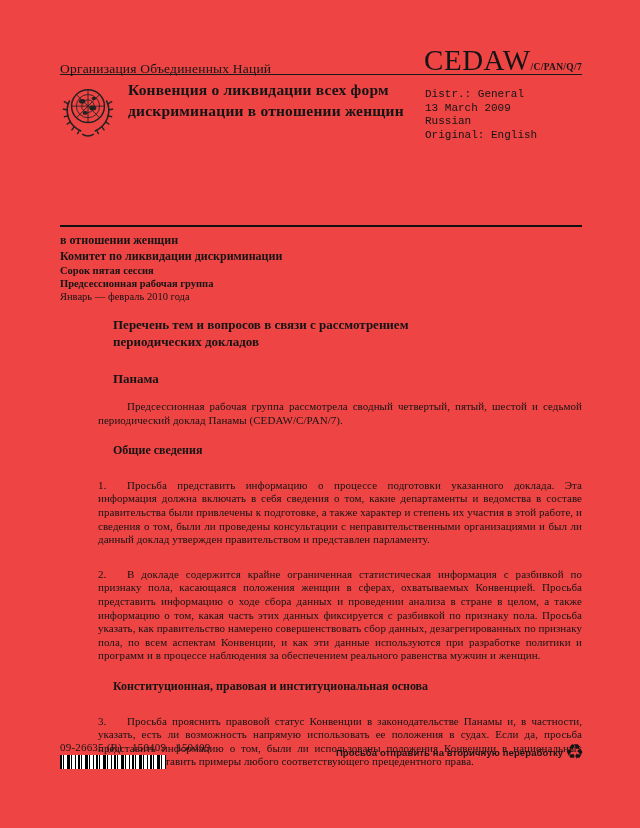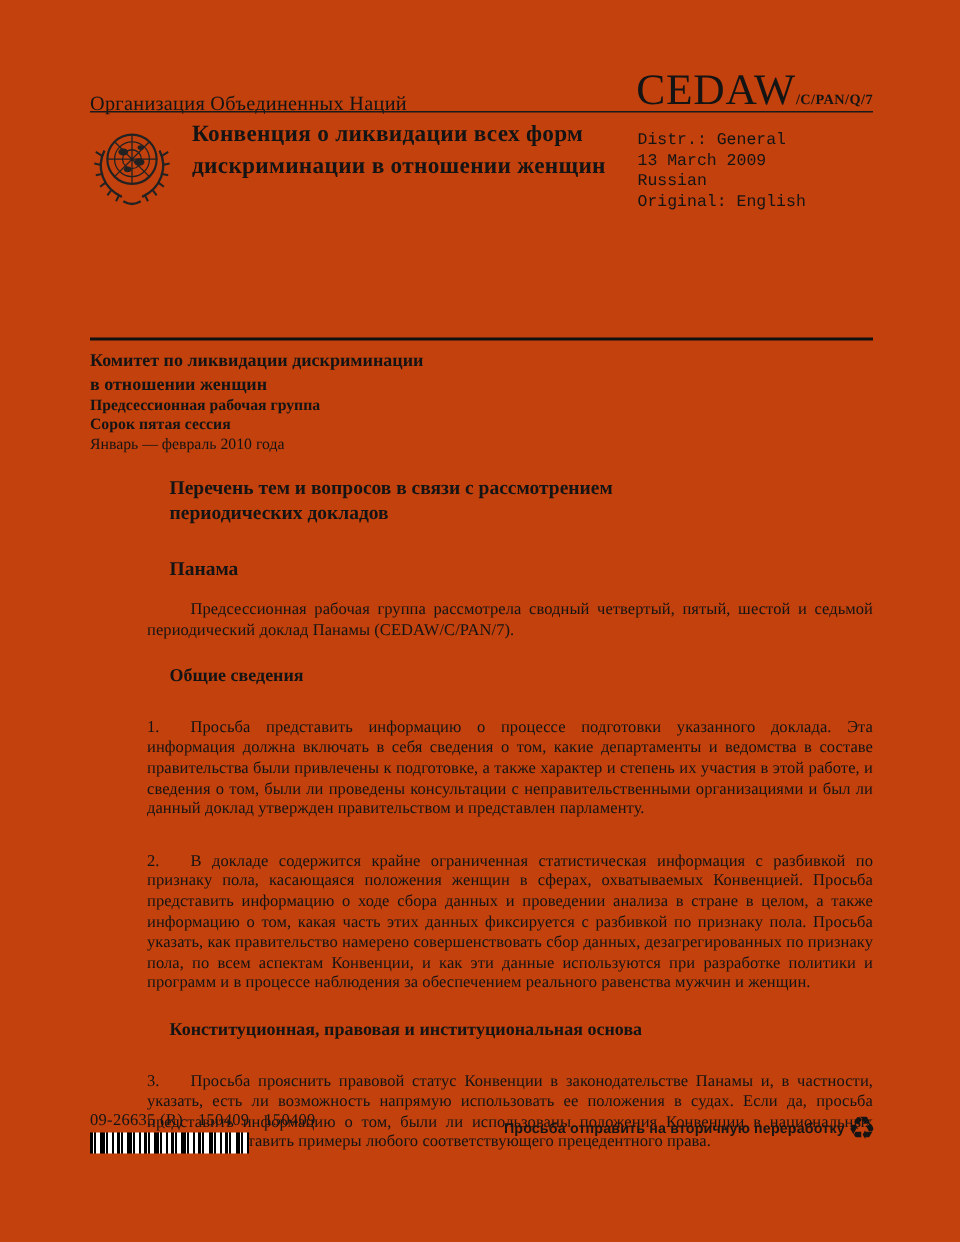--- a/index.html
+++ b/index.html
@@ -1,19 +1,19 @@
 <!DOCTYPE html>
 <html><head>
 <meta charset="utf-8">
 <style>
   html,body{margin:0;padding:0;background:#e9e9e9;}
   .page{
     position:relative;
     width:640px;height:828px;
-    background:#c2410c;
+    background:#ef4444;
     margin:0 auto;
     font-family:"Liberation Serif","DejaVu Serif",serif;
     color:#141414;
     overflow:hidden;
   }
   
   .org-row{
     position:absolute;left:60px;right:58px;top:44px;
     display:flex;justify-content:space-between;align-items:flex-end;
   }
@@ -114,24 +114,24 @@
   <div class="conv-title">Конвенция о ликвидации всех форм дискриминации в отношении женщин</div>
   <div class="distr-block">
     <div>Distr.: General</div>
     <div>13 March 2009</div>
     <div>Russian</div>
     <div>Original: English</div>
   </div>
   <div class="rule-thick"></div>
 
   <div class="committee">
+    <div class="big">в отношении женщин</div>
     <div class="big">Комитет по ликвидации дискриминации</div>
-    <div class="big">в отношении женщин</div>
+    <div class="small-b">Сорок пятая сессия</div>
     <div class="small-b">Предсессионная рабочая группа</div>
-    <div class="small-b">Сорок пятая сессия</div>
     <div class="small-r">Январь — февраль 2010 года</div>
   </div>
 
   <div class="main-col">
     <h2 class="doc-title">Перечень тем и вопросов в связи с рассмотрением периодических докладов</h2>
     <h3 class="country">Панама</h3>
     <p class="body-par intro-par">Предсессионная рабочая группа рассмотрела сводный четвертый, пятый, шестой и седьмой периодический доклад Панамы (CEDAW/C/PAN/7).</p>
 
     <h4 class="section-head">Общие сведения</h4>
     <p class="body-par numbered"><span class="pnum">1.</span><span>Просьба представить информацию о процессе подготовки указанного доклада. Эта информация должна включать в себя сведения о том, какие департаменты и ведомства в составе правительства были привлечены к подготовке, а также характер и степень их участия в этой работе, и сведения о том, были ли проведены консультации с неправительственными организациями и был ли данный доклад утвержден правительством и представлен парламенту.</span></p>

